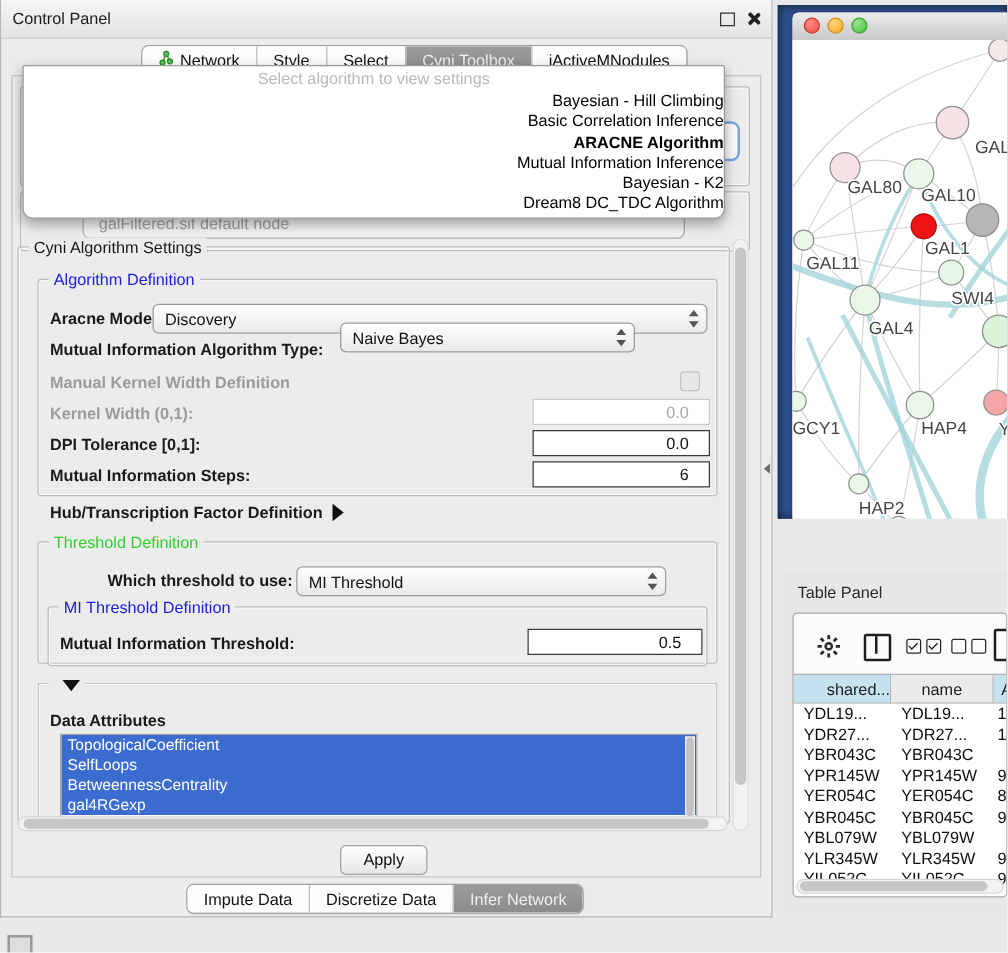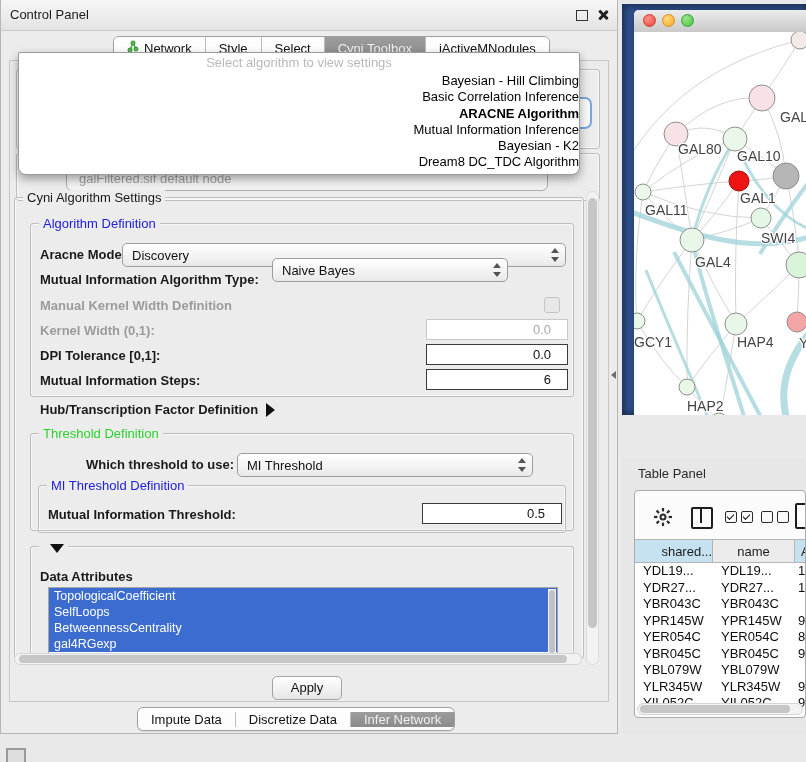--- a/index.html
+++ b/index.html
@@ -21,21 +21,21 @@
   .close-btn::after{transform:rotate(-45deg);}
 
   
   .segbar{position:absolute;display:flex;border:1px solid #9f9f9f;border-radius:6px;
           overflow:hidden;background:#fdfdfd;height:22px;box-shadow:0 1px 1px rgba(0,0,0,.08);}
   .seg{display:flex;align-items:center;gap:5px;padding:0 13px;font-size:13px;color:#111;
        border-left:1px solid #bcbcbc;background:#fdfdfd;white-space:nowrap;cursor:default;}
   .seg:first-child{border-left:none;}
   .seg.sel{background:linear-gradient(#9c9c9c,#8b8b8b);color:#efefef;}
   .tabbar-top{left:112px;top:36px;}
-  .tabbar-bottom{left:136px;top:707px;align-items:center;}
+  .tabbar-bottom{left:148px;top:707px;}
 
   
   .inner{left:8px;top:60px;width:600px;height:642px;background:#ececec;
          border:1px solid #c6c6c6;box-sizing:border-box;}
 
   
   .group{position:absolute;border:1px solid #bdbdbd;border-radius:3px;box-shadow:inset 0 0 0 1px #f7f7f7;}
   .gtitle{position:absolute;top:-8px;left:8px;background:#ececec;padding:0 4px;font-size:13px;color:#1a1a1a;white-space:nowrap;}
   .gtitle.blue{color:#2020d8;}
   .gtitle.green{color:#2ed02e;}

